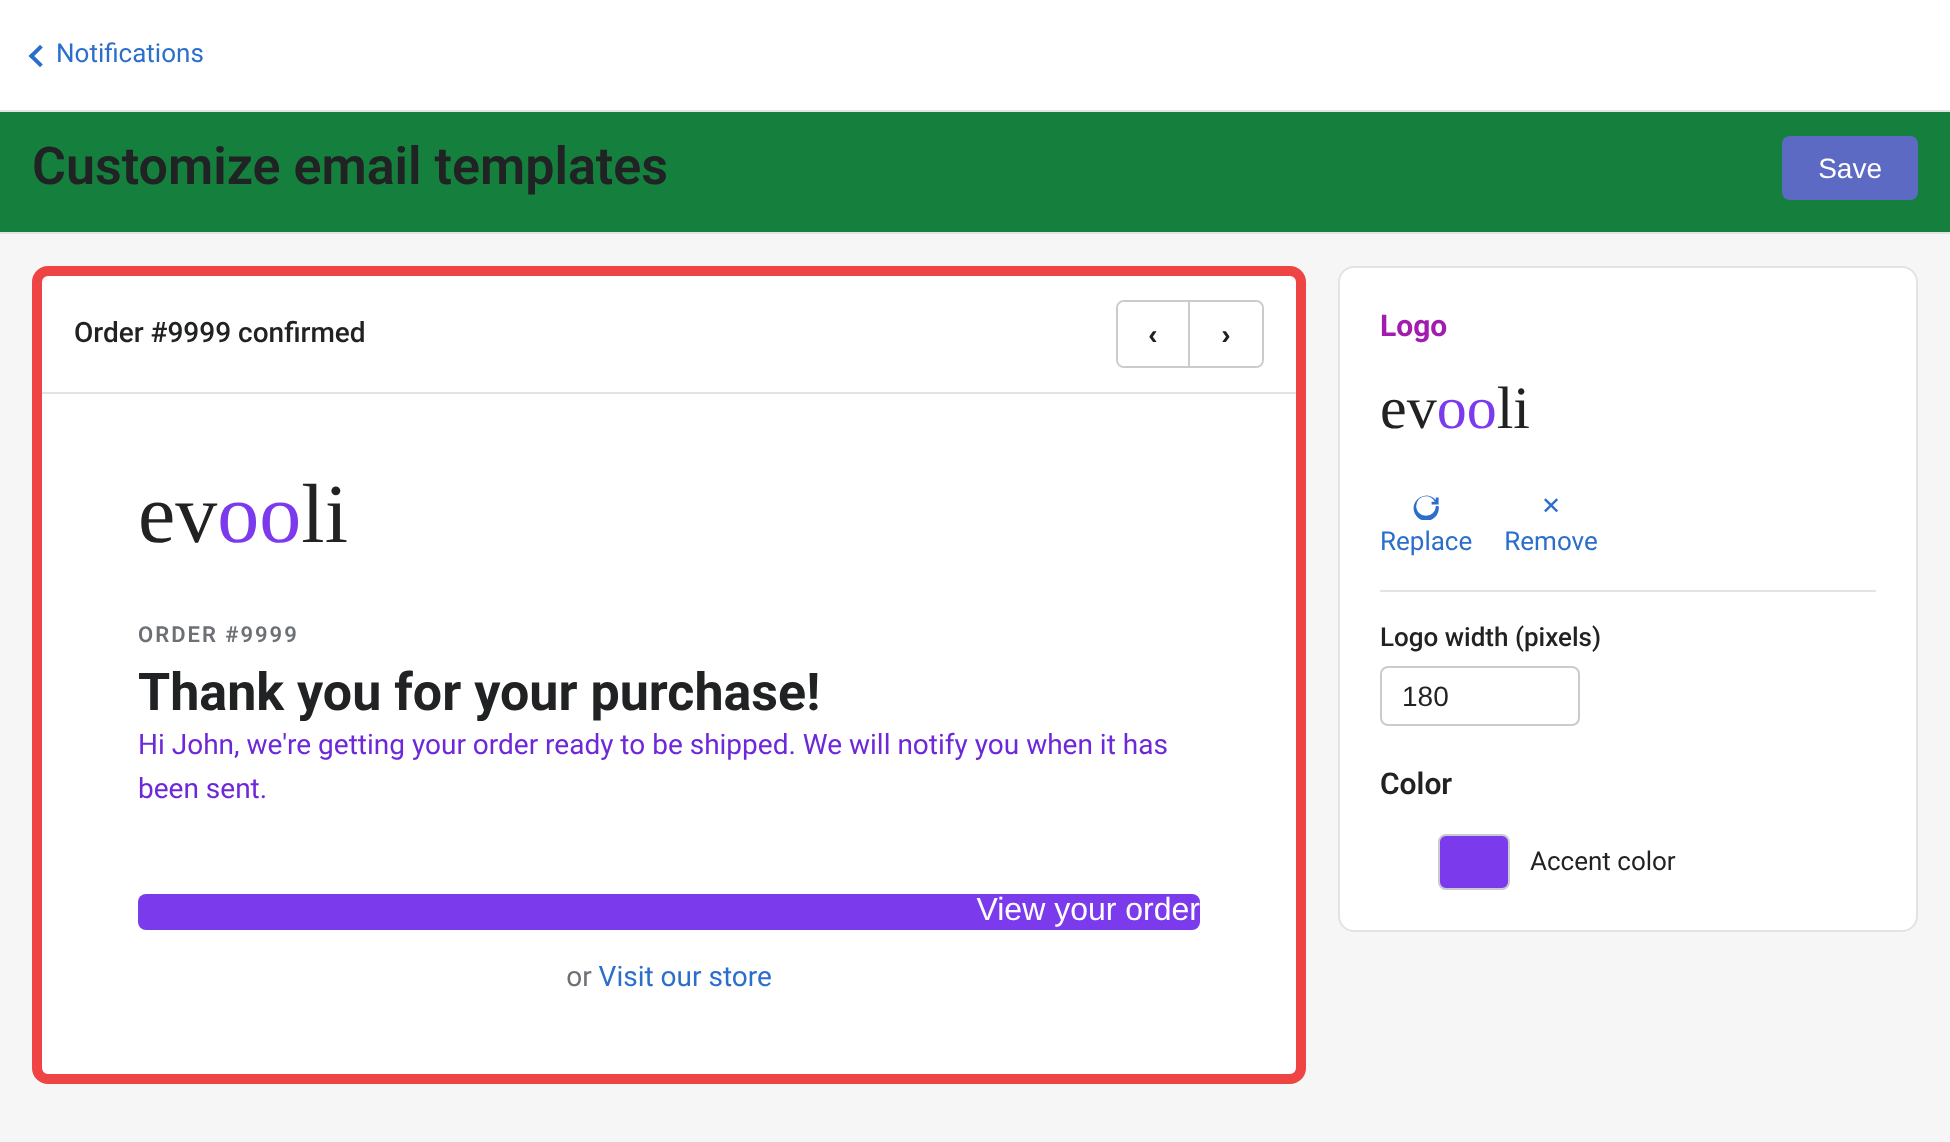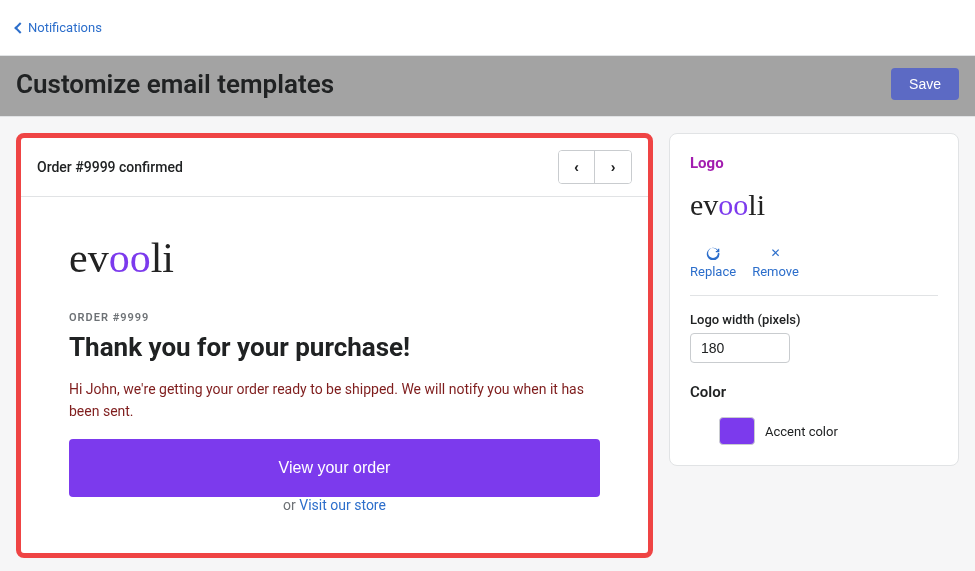--- a/index.html
+++ b/index.html
@@ -34,21 +34,21 @@
     .chevron-left {
       width: 8px;
       height: 8px;
       border-left: 2px solid #2c6ecb;
       border-bottom: 2px solid #2c6ecb;
       transform: rotate(45deg);
       display: inline-block;
     }
 
     .page-header {
-      background: #a3a3a3;
+      background: #15803d;
       padding: 12px 16px 16px;
       display: flex;
       align-items: center;
       justify-content: space-between;
       border-bottom: 1px solid #e1e3e5;
     }
 
     .page-title {
       font-size: 26px;
       font-weight: 600;
@@ -147,41 +147,40 @@
       letter-spacing: 1px;
       color: #6d7175;
       margin-bottom: 8px;
       text-transform: uppercase;
     }
 
     .email-heading {
       font-size: 26px;
       font-weight: 700;
       color: #202223;
-      margin-bottom: 16px;
     }
 
     .email-body-text {
       font-size: 14px;
-      color: #7f1d1d;
+      color: #6d28d9;
       line-height: 1.6;
-      margin-bottom: 16px;
+      margin-bottom: 40px;
     }
 
     .cta-button {
       display: block;
       background: #7c3aed;
       color: #fff;
-      text-align: center;
-      padding: 20px;
+      text-align: right;
+      padding: 0;
       border-radius: 4px;
       font-size: 16px;
       font-weight: 500;
       text-decoration: none;
-      margin-bottom: 0;
+      margin-bottom: 16px;
       cursor: pointer;
       border: none;
       width: 100%;
     }
 
     .or-link {
       text-align: center;
       font-size: 14px;
       color: #6d7175;
     }

